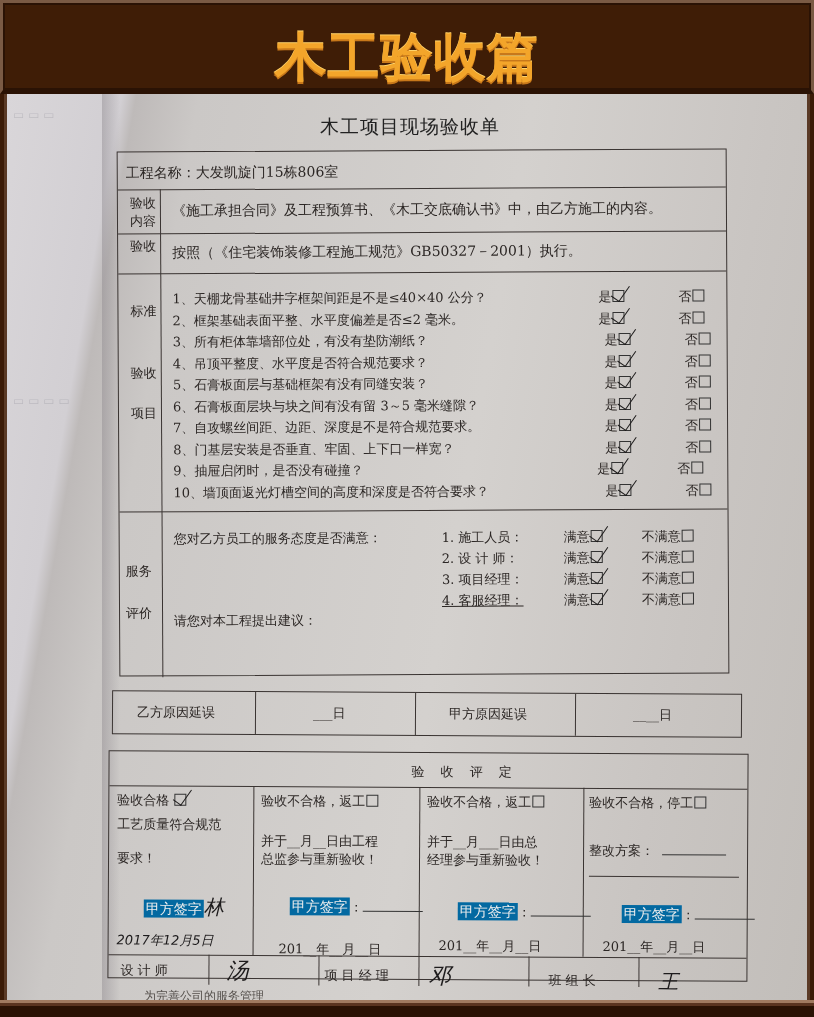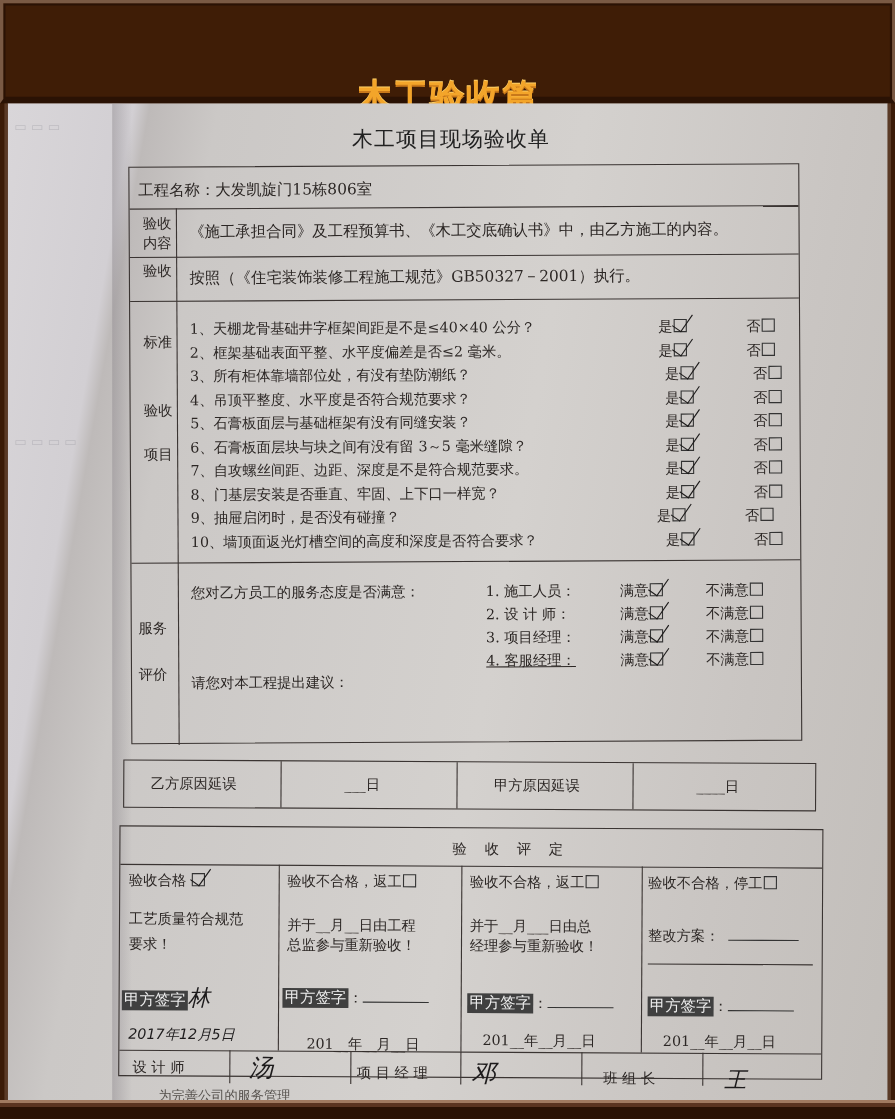--- a/index.html
+++ b/index.html
@@ -4,43 +4,43 @@
 <style>
   * { box-sizing: border-box; margin: 0; padding: 0; }
   html, body { width: 814px; height: 1017px; overflow: hidden; background: #3b1b07; }
   body { font-family: "DejaVu Serif", "Liberation Serif", serif; color: #2a2522; position: relative; }
 
   .frame-top { position: absolute; left: 0; top: 0; width: 814px; height: 94px;
     background: #3f1d06; border: 3px solid #7a5a44; border-bottom: 4px solid #2a1204;
     box-shadow: inset 0 0 0 2px #2a1204; }
   .banner-title { position: absolute; left: 0; right: 0; top: 20px; text-align: center;
     font-family: "DejaVu Sans", "Liberation Sans", sans-serif; font-weight: bold;
-    font-size: 32px; letter-spacing: 1px; color: #f3a52a;
-    text-shadow: 0 2px 0 #c8781a, 0 -1px 0 #ffd36a; margin-top: 44px; }
+    font-size: 52px; letter-spacing: 1px; color: #f3a52a;
+    text-shadow: 0 2px 0 #c8781a, 0 -1px 0 #ffd36a; }
 
   .photo { position: absolute; left: 4px; top: 94px; width: 806px; height: 910px;
     background: linear-gradient(100deg, #d9d6d9 0%, #d2cfd3 12%, #bebab9 13.5%, #cbc8c6 20%, #d4d1ce 55%, #c9c5c2 80%, #c2beba 100%);
     overflow: hidden; border-left: 3px solid #5a3a26; border-right: 3px solid #5a3a26; }
   .left-page-shadow { position: absolute; left: 95px; top: 0; width: 18px; height: 100%;
     background: linear-gradient(90deg, rgba(140,135,140,0.45), rgba(200,196,196,0)); }
   .ghost-text { position: absolute; left: 6px; color: rgba(120,120,130,0.25); font-size: 12px; }
 
   .frame-bottom { position: absolute; left: 0; top: 1000px; width: 814px; height: 17px;
     background: linear-gradient(#a07a60 0 3px, #5a3420 3px 6px, #2a1204 6px); }
 
   .doc-title { position: absolute; left: 320px; top: 114px; font-size: 19px; letter-spacing: 1px; color: #222; }
 
   .tbl { position: absolute; border: 1.5px solid #3a3432; }
   .cell { position: absolute; border-color: #3a3432; border-style: solid; border-width: 0; }
   .txt { position: absolute; font-size: 14px; white-space: nowrap; color: #2c2725; }
   .small { font-size: 13px; }
   .box { display: inline-block; width: 12px; height: 12px; border: 1.3px solid #333; vertical-align: -1px; margin-left: 1px; position: relative; }
   .check::after { content: ""; position: absolute; left: 2px; top: -9px; width: 9px; height: 18px;
     border-right: 1.6px solid #1c1a1a; border-bottom: 1.6px solid #1c1a1a; transform: rotate(35deg); }
-  .sig-label { background: #404040; color: #eee; padding: 1px 2px; font-size: 14px; }
+  .sig-label { background: #0369a1; color: #eee; padding: 1px 2px; font-size: 14px; margin-left: 33px; }
   .hand { font-family: "DejaVu Sans", sans-serif; font-style: italic; color: #1d1b1c; }
   .uline { display: inline-block; border-bottom: 1px solid #333; }
 </style>
 </head>
 <body>
 
 <div class="frame-top">
   <div class="banner-title">木工验收篇</div>
 </div>
 
@@ -171,21 +171,21 @@
 <div class="tbl" style="left:108px; top:752px; width:640px; height:228px; transform: rotate(0.3deg);">
   <div class="txt small" style="left:258px; top:10px; letter-spacing:6px;margin-left:44px;">验 收 评 定</div>
   <div class="cell" style="left:0; top:34px; width:100%; border-top-width:1.2px;"></div>
   <div class="cell" style="left:0; top:203px; width:100%; border-top-width:1.2px;"></div>
   <div class="cell" style="left:144px; top:34px; height:169px; border-left-width:1.2px;"></div>
   <div class="cell" style="left:310px; top:34px; height:169px; border-left-width:1.2px;"></div>
   <div class="cell" style="left:474px; top:34px; height:169px; border-left-width:1.2px;"></div>
 
   <div>
     <div class="txt small" style="left:8px; top:40px;"><span>验收合格</span> <span class="box check"></span></div>
-    <div class="txt small" style="left:8px; top:75px;">工艺质量符合规范</div>
+    <div class="txt small" style="left:8px; top:64px;">工艺质量符合规范</div>
     <div class="txt small" style="left:8px; top:98px;text-align:right;">要求！</div>
     <div class="txt small" style="left:2px; top:142px;"><span class="sig-label">甲方签字</span><span class="hand" style="font-size:20px;">林</span></div>
     <div class="txt small hand" style="left:8px; top:180px;">2017年12月5日</div>
   </div>
 
   <div>
     <div class="txt small" style="left:152px; top:40px;"><span>验收不合格，返工</span><span class="box"></span></div>
     <div class="txt small" style="left:152px; top:80px;">并于__月__日由工程</div>
     <div class="txt small" style="left:152px; top:98px;">总监参与重新验收！</div>
     <div class="txt small" style="left:148px; top:146px;"><span class="sig-label">甲方签字</span>：<span class="uline" style="width:60px;"></span></div>

